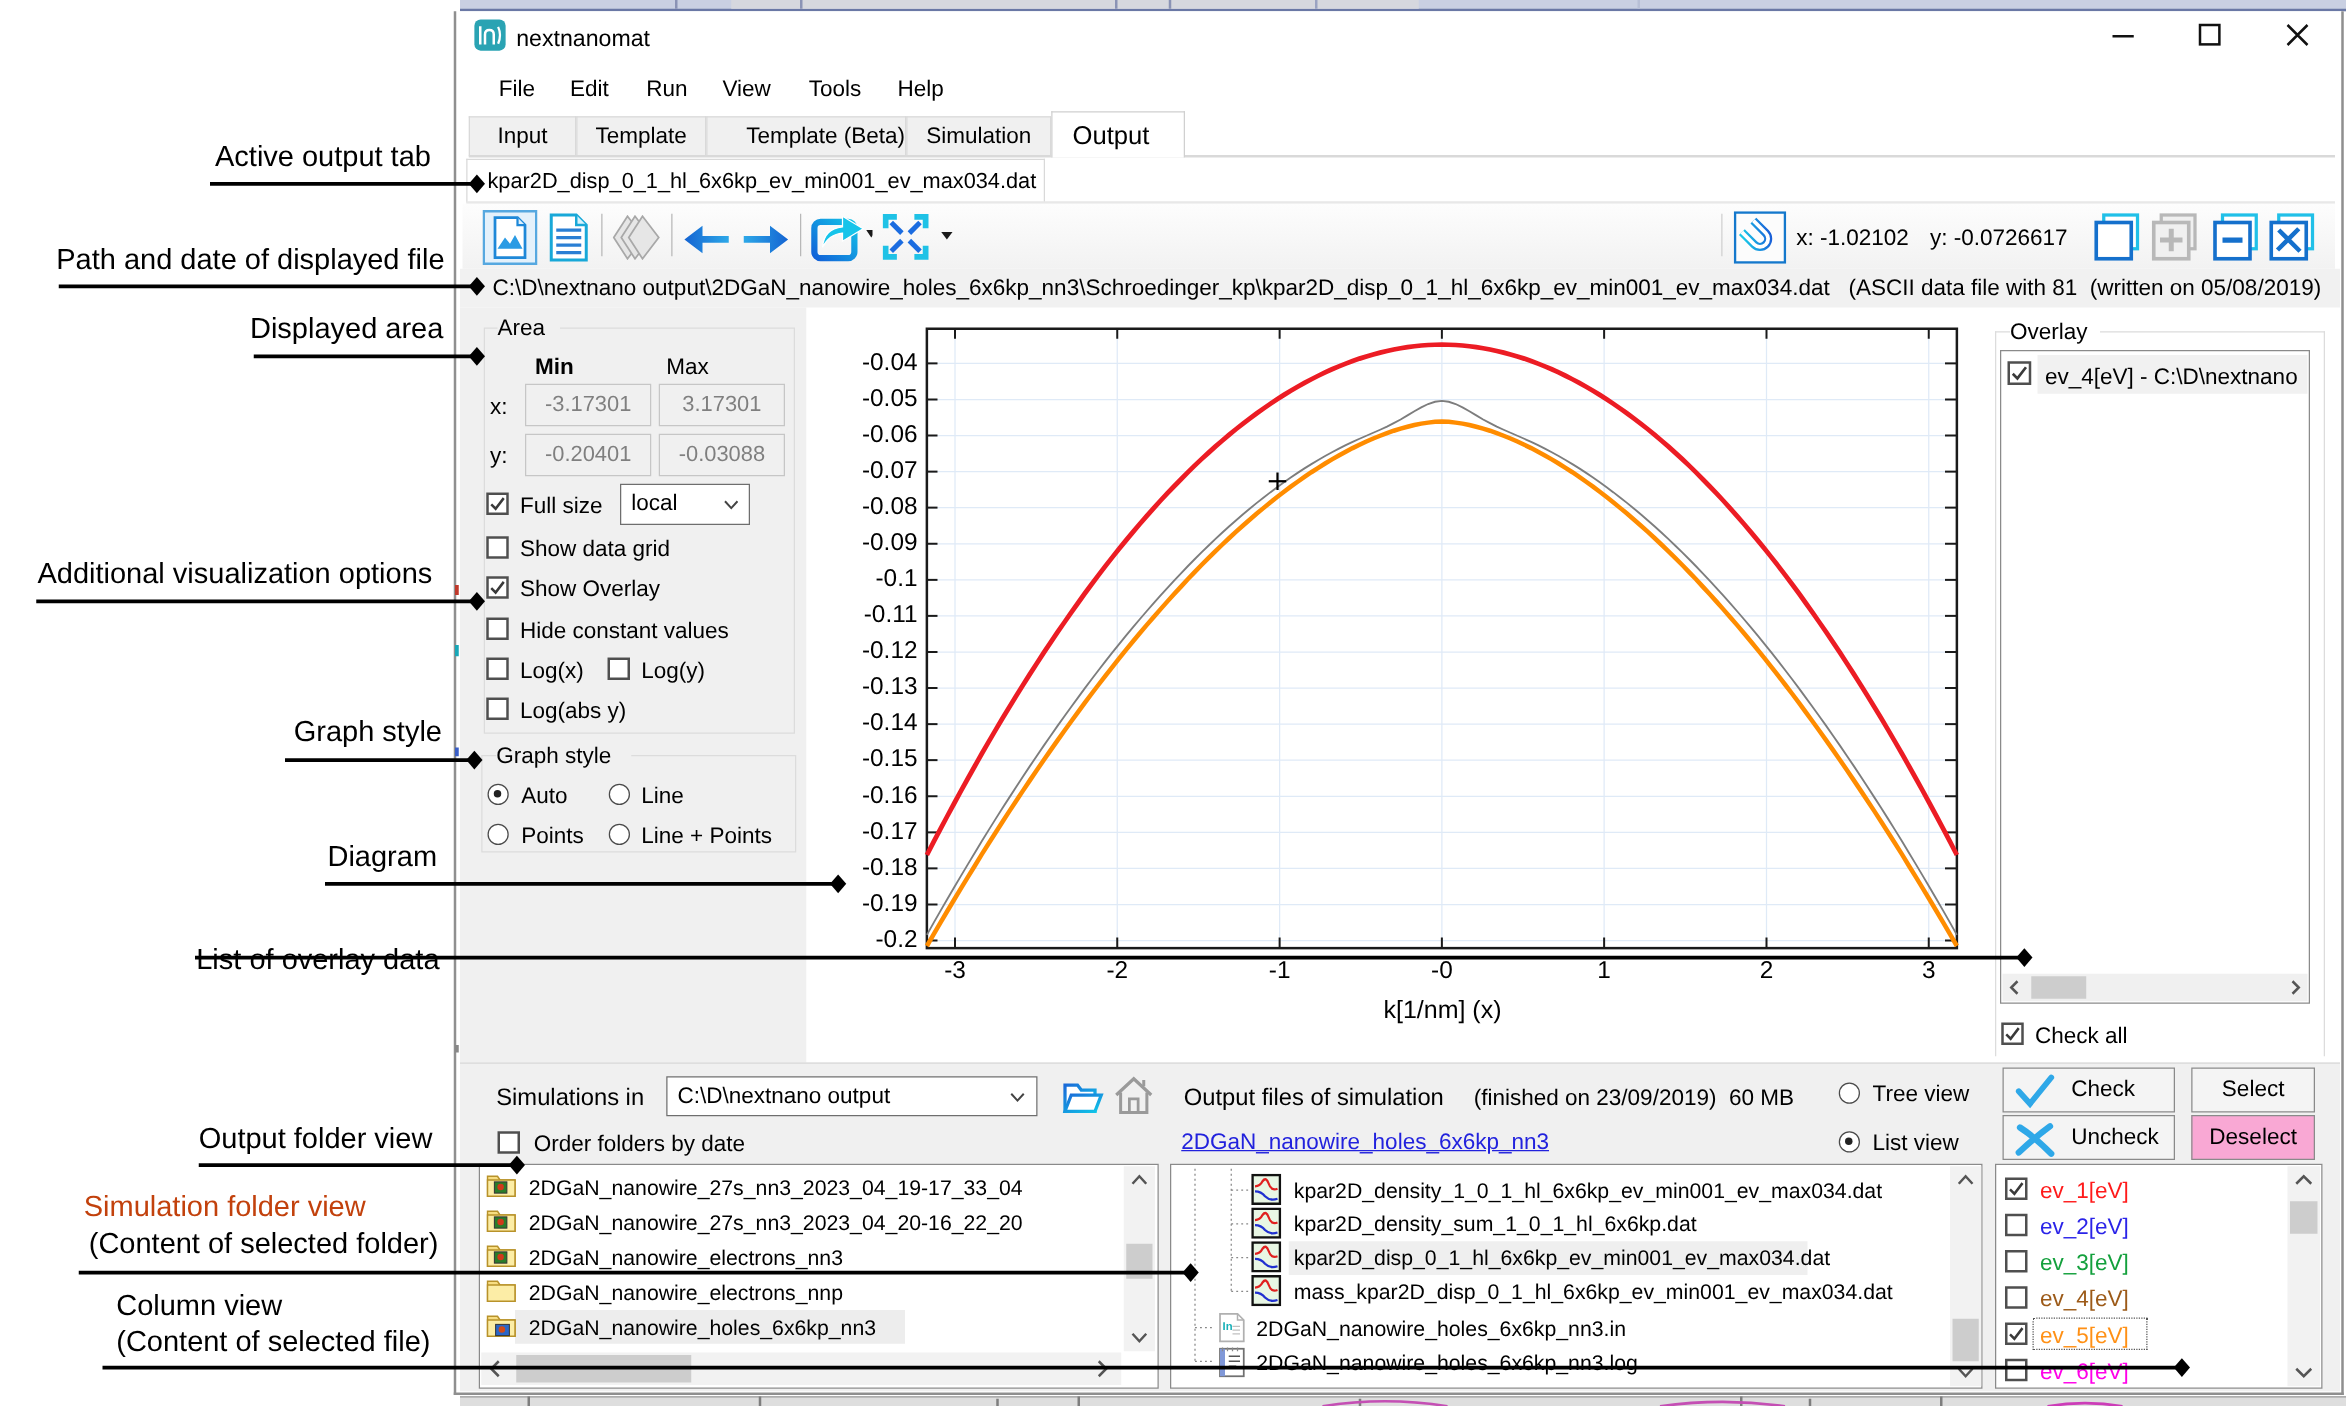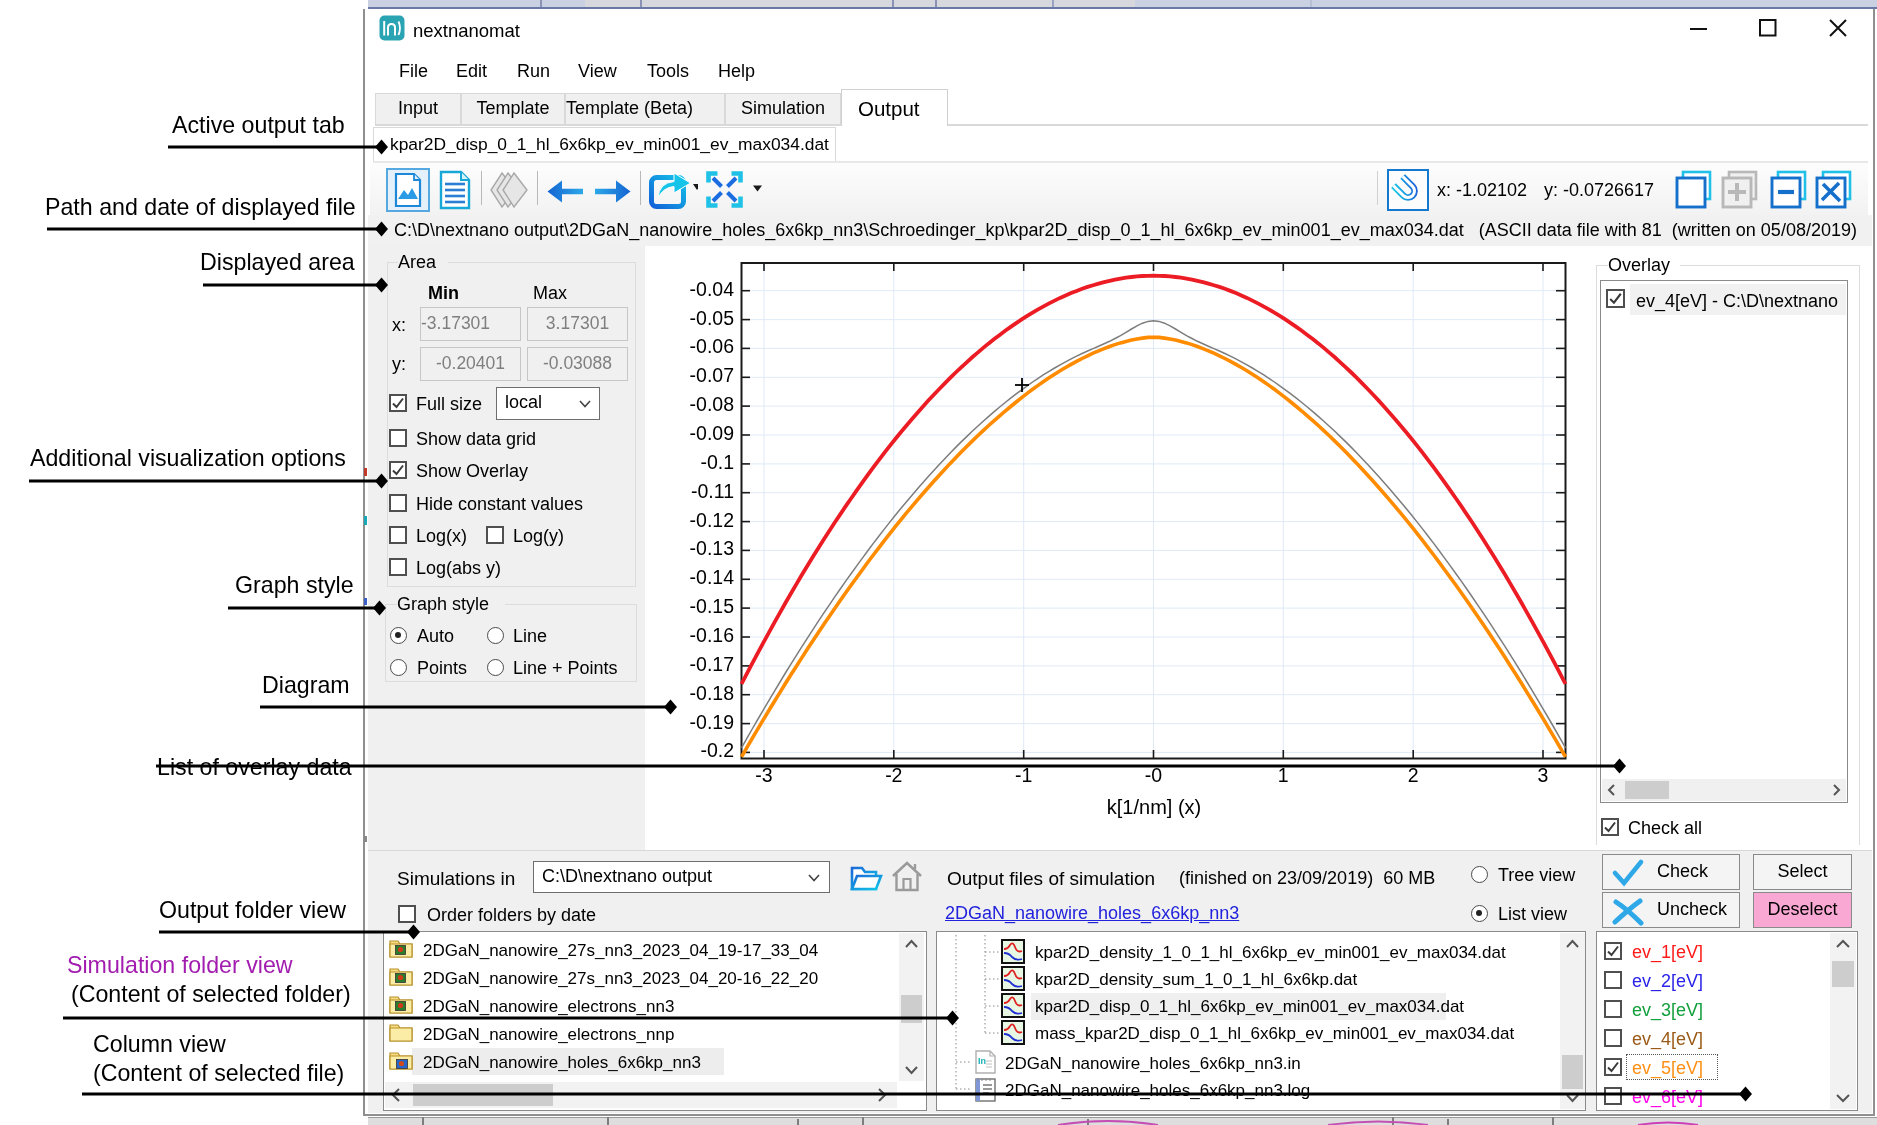--- a/index.html
+++ b/index.html
@@ -50,21 +50,21 @@
 <div style="position:absolute;left:578px;top:61px;font-size:18px;color:#000;white-space:nowrap;">View</div>
 <div style="position:absolute;left:647px;top:61px;font-size:18px;color:#000;white-space:nowrap;">Tools</div>
 <div style="position:absolute;left:718px;top:61px;font-size:18px;color:#000;white-space:nowrap;">Help</div>
 <div style="position:absolute;left:375px;top:93px;width:86px;height:32px;background:#f0f0f0;border:1px solid #d9d9d9;border-bottom:none;">
     <div style="text-align:center;margin-top:4px;font-size:18px">Input</div>
   </div>
 <div style="position:absolute;left:461px;top:93px;width:104px;height:32px;background:#f0f0f0;border:1px solid #d9d9d9;border-bottom:none;">
     <div style="text-align:center;margin-top:4px;font-size:18px">Template</div>
   </div>
 <div style="position:absolute;left:565px;top:93px;width:160px;height:32px;background:#f0f0f0;border:1px solid #d9d9d9;border-bottom:none;">
-    <div style="text-align:left;margin-top:4px;font-size:18px">Template (Beta)</div>
+    <div style="text-align:right;margin-top:4px;font-size:18px">Template (Beta)</div>
   </div>
 <div style="position:absolute;left:725px;top:93px;width:116px;height:32px;background:#f0f0f0;border:1px solid #d9d9d9;border-bottom:none;">
     <div style="text-align:center;margin-top:4px;font-size:18px">Simulation</div>
   </div>
 <div style="position:absolute;left:375px;top:124px;width:1493px;height:2px;background:#d9d9d9;"></div>
 <div style="position:absolute;left:841px;top:89px;width:107px;height:37px;background:#fff;border:1.5px solid #d0d0d0;border-bottom:none;">
     <div style="position:absolute;left:16px;top:7px;font-size:20.5px">Output</div>
   </div>
 <div style="position:absolute;left:373px;top:127px;width:463px;height:35px;background:#fff;border:1.5px solid #d9d9d9;border-bottom:none;"></div>
 <div style="position:absolute;left:390px;top:134px;font-size:17.4px;color:#000;white-space:nowrap;">kpar2D_disp_0_1_hl_6x6kp_ev_min001_ev_max034.dat</div>
@@ -182,21 +182,21 @@
   </svg>
 <div style="position:absolute;left:368px;top:215px;width:1504px;height:31px;background:#f1f1f1;"></div>
 <div style="position:absolute;left:394px;top:220px;font-size:18px;color:#000;white-space:nowrap;">C:\D\nextnano output\2DGaN_nanowire_holes_6x6kp_nn3\Schroedinger_kp\kpar2D_disp_0_1_hl_6x6kp_ev_min001_ev_max034.dat&nbsp;&nbsp;&nbsp;(ASCII data file with 81&nbsp;&nbsp;(written on 05/08/2019)</div>
 <div style="position:absolute;left:368px;top:246px;width:277px;height:606px;background:#f0f0f0;"></div>
 <div style="position:absolute;left:387px;top:262px;width:249px;height:325px;border:1px solid #dcdcdc;"></div>
 <div style="position:absolute;left:398px;top:252px;width:50px;height:20px;background:#f0f0f0;"><span style="font-size:18px">Area</span></div>
 <div style="position:absolute;left:428px;top:283px;font-size:18px;color:#000;white-space:nowrap;font-weight:bold;">Min</div>
 <div style="position:absolute;left:533px;top:283px;font-size:18px;color:#000;white-space:nowrap;">Max</div>
 <div style="position:absolute;left:392px;top:315px;font-size:18px;color:#000;white-space:nowrap;">x:</div>
 <div style="position:absolute;left:420px;top:307px;width:101px;height:34px;background:#f0f0f0;border:1px solid #c6c6c6;">
-    <div style="text-align:left;margin-top:5px;font-size:17.5px;color:#7f7f7f">-3.17301</div>
+    <div style="text-align:center;margin-top:5px;font-size:17.5px;color:#7f7f7f">-3.17301</div>
   </div>
 <div style="position:absolute;left:527px;top:307px;width:101px;height:34px;background:#f0f0f0;border:1px solid #c6c6c6;">
     <div style="text-align:center;margin-top:5px;font-size:17.5px;color:#7f7f7f">3.17301</div>
   </div>
 <div style="position:absolute;left:420px;top:347px;width:101px;height:34px;background:#f0f0f0;border:1px solid #c6c6c6;">
     <div style="text-align:center;margin-top:5px;font-size:17.5px;color:#7f7f7f">-0.20401</div>
   </div>
 <div style="position:absolute;left:527px;top:347px;width:101px;height:34px;background:#f0f0f0;border:1px solid #c6c6c6;">
     <div style="text-align:center;margin-top:5px;font-size:17.5px;color:#7f7f7f">-0.03088</div>
   </div>
@@ -576,21 +576,21 @@
     <path d="M7 162 L13 168 L19 162" fill="none" stroke="#555" stroke-width="2"></path>
   </svg>
 <div style="position:absolute;left:172px;top:112px;font-size:23.2px;color:#000;white-space:nowrap;">Active output tab</div>
 <div style="position:absolute;left:45px;top:194px;font-size:23.2px;color:#000;white-space:nowrap;">Path and date of displayed file</div>
 <div style="position:absolute;left:200px;top:249px;font-size:23.2px;color:#000;white-space:nowrap;">Displayed area</div>
 <div style="position:absolute;left:30px;top:445px;font-size:23.2px;color:#000;white-space:nowrap;">Additional visualization options</div>
 <div style="position:absolute;left:235px;top:572px;font-size:23.2px;color:#000;white-space:nowrap;">Graph style</div>
 <div style="position:absolute;left:262px;top:672px;font-size:23.2px;color:#000;white-space:nowrap;">Diagram</div>
 <div style="position:absolute;left:157px;top:729px;font-size:23.2px;color:#000;white-space:nowrap;margin-top:25px;">List of overlay data</div>
 <div style="position:absolute;left:159px;top:897px;font-size:23.2px;color:#000;white-space:nowrap;">Output folder view</div>
-<div style="position:absolute;left:67px;top:952px;font-size:23.2px;color:#a21caf;white-space:nowrap;">Simulation folder view</div>
+<div style="position:absolute;left:67px;top:952px;font-size:23.2px;color:#c2410c;white-space:nowrap;">Simulation folder view</div>
 <div style="position:absolute;left:71px;top:981px;font-size:23.2px;color:#000;white-space:nowrap;">(Content of selected folder)</div>
 <div style="position:absolute;left:93px;top:1031px;font-size:23.2px;color:#000;white-space:nowrap;">Column view</div>
 <div style="position:absolute;left:93px;top:1060px;font-size:23.2px;color:#000;white-space:nowrap;">(Content of selected file)</div>
 <svg style="position:absolute;left:0;top:0;width:1877px;height:1125px;pointer-events:none" viewBox="0 0 1877 1125">
     <line x1="168" y1="147" x2="380" y2="147" stroke="#000" stroke-width="3"></line>
     <path d="M375.0 147 L381.5 139.5 L388.0 147 L381.5 154.5 Z" fill="#000"></path>
     <line x1="47" y1="229" x2="380" y2="229" stroke="#000" stroke-width="3"></line>
     <path d="M375.0 229 L381.5 221.5 L388.0 229 L381.5 236.5 Z" fill="#000"></path>
     <line x1="203" y1="285" x2="380" y2="285" stroke="#000" stroke-width="3"></line>
     <path d="M375.0 285 L381.5 277.5 L388.0 285 L381.5 292.5 Z" fill="#000"></path>

